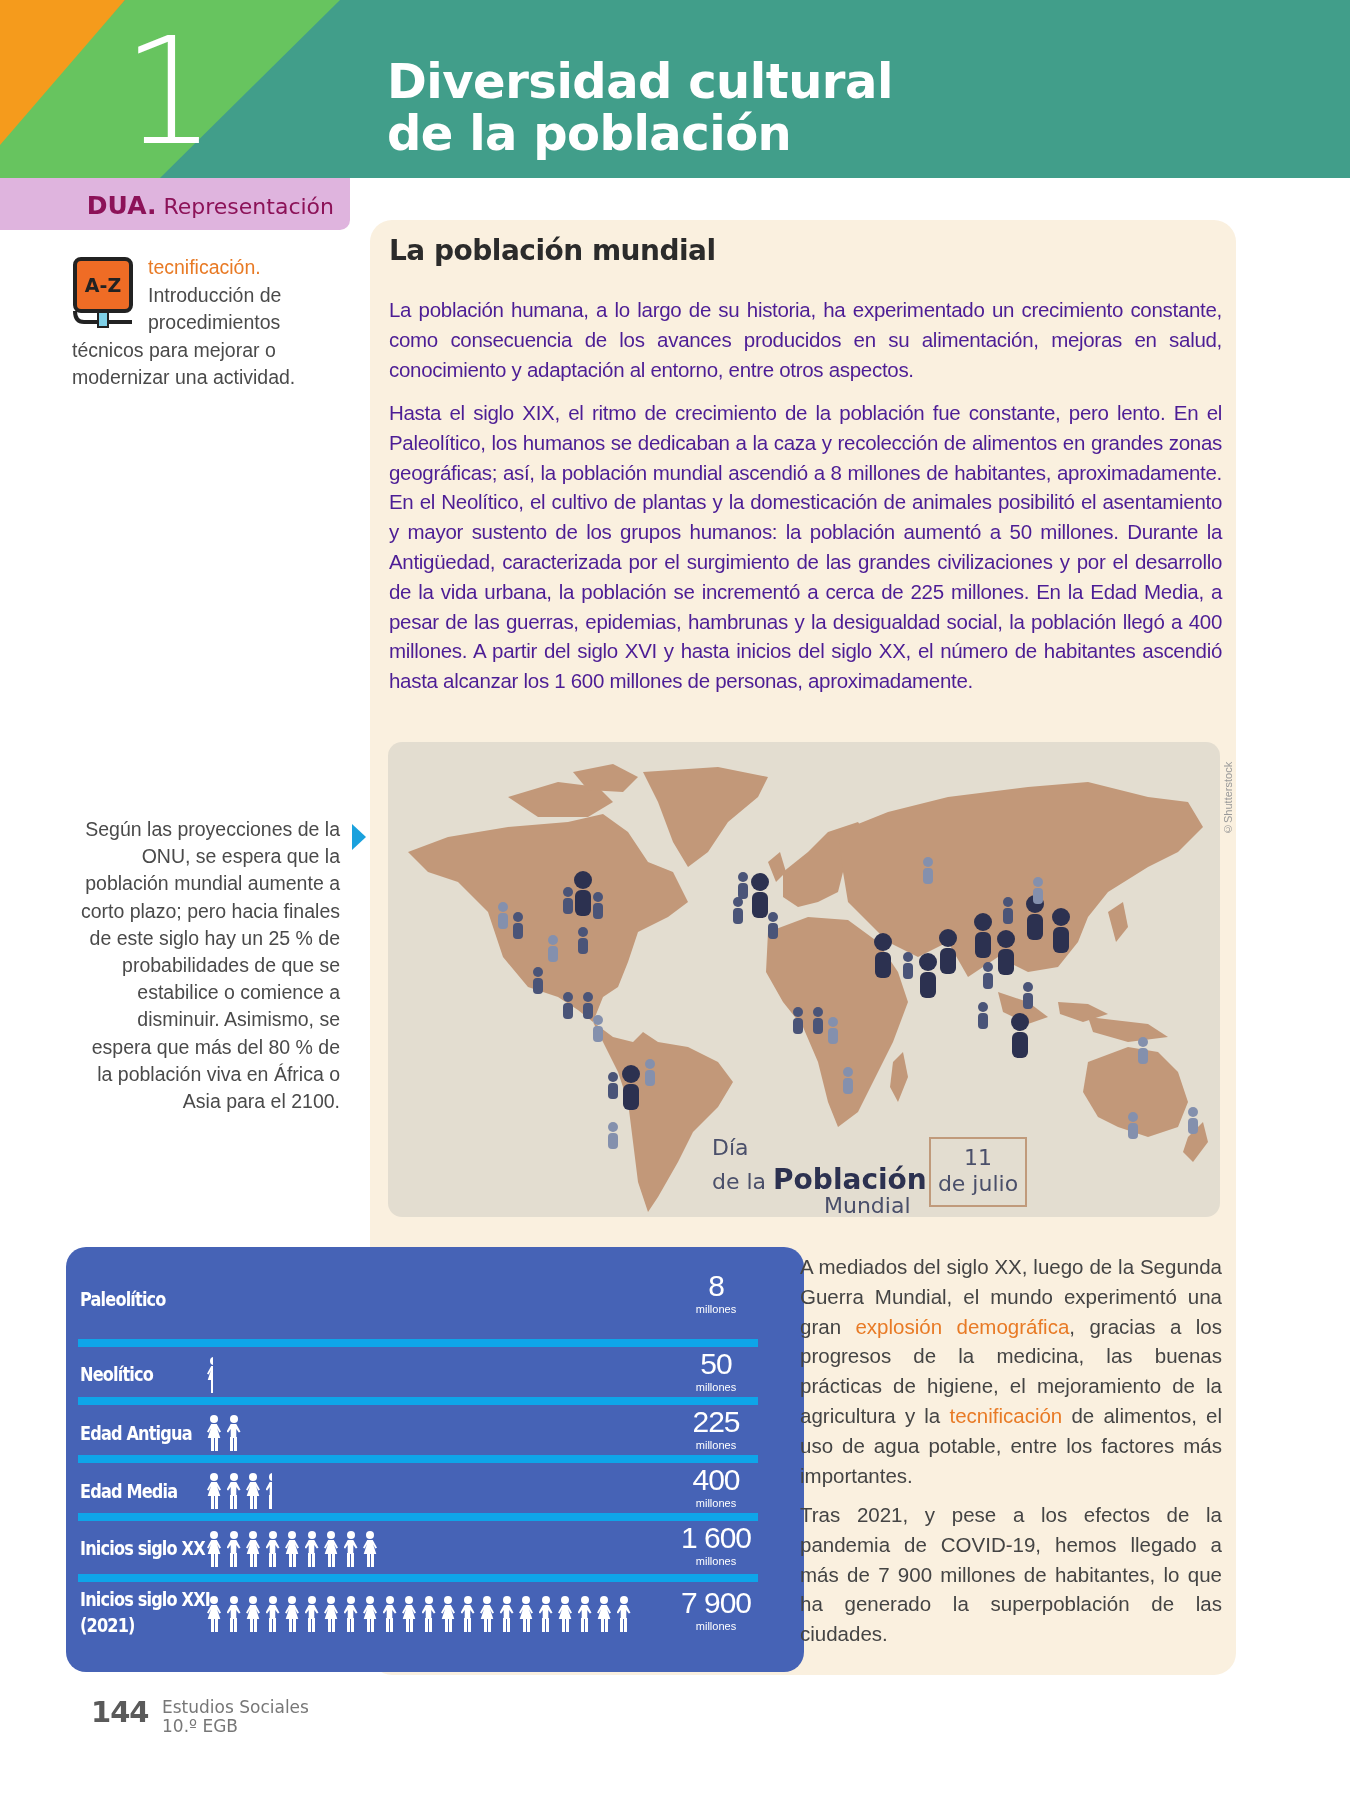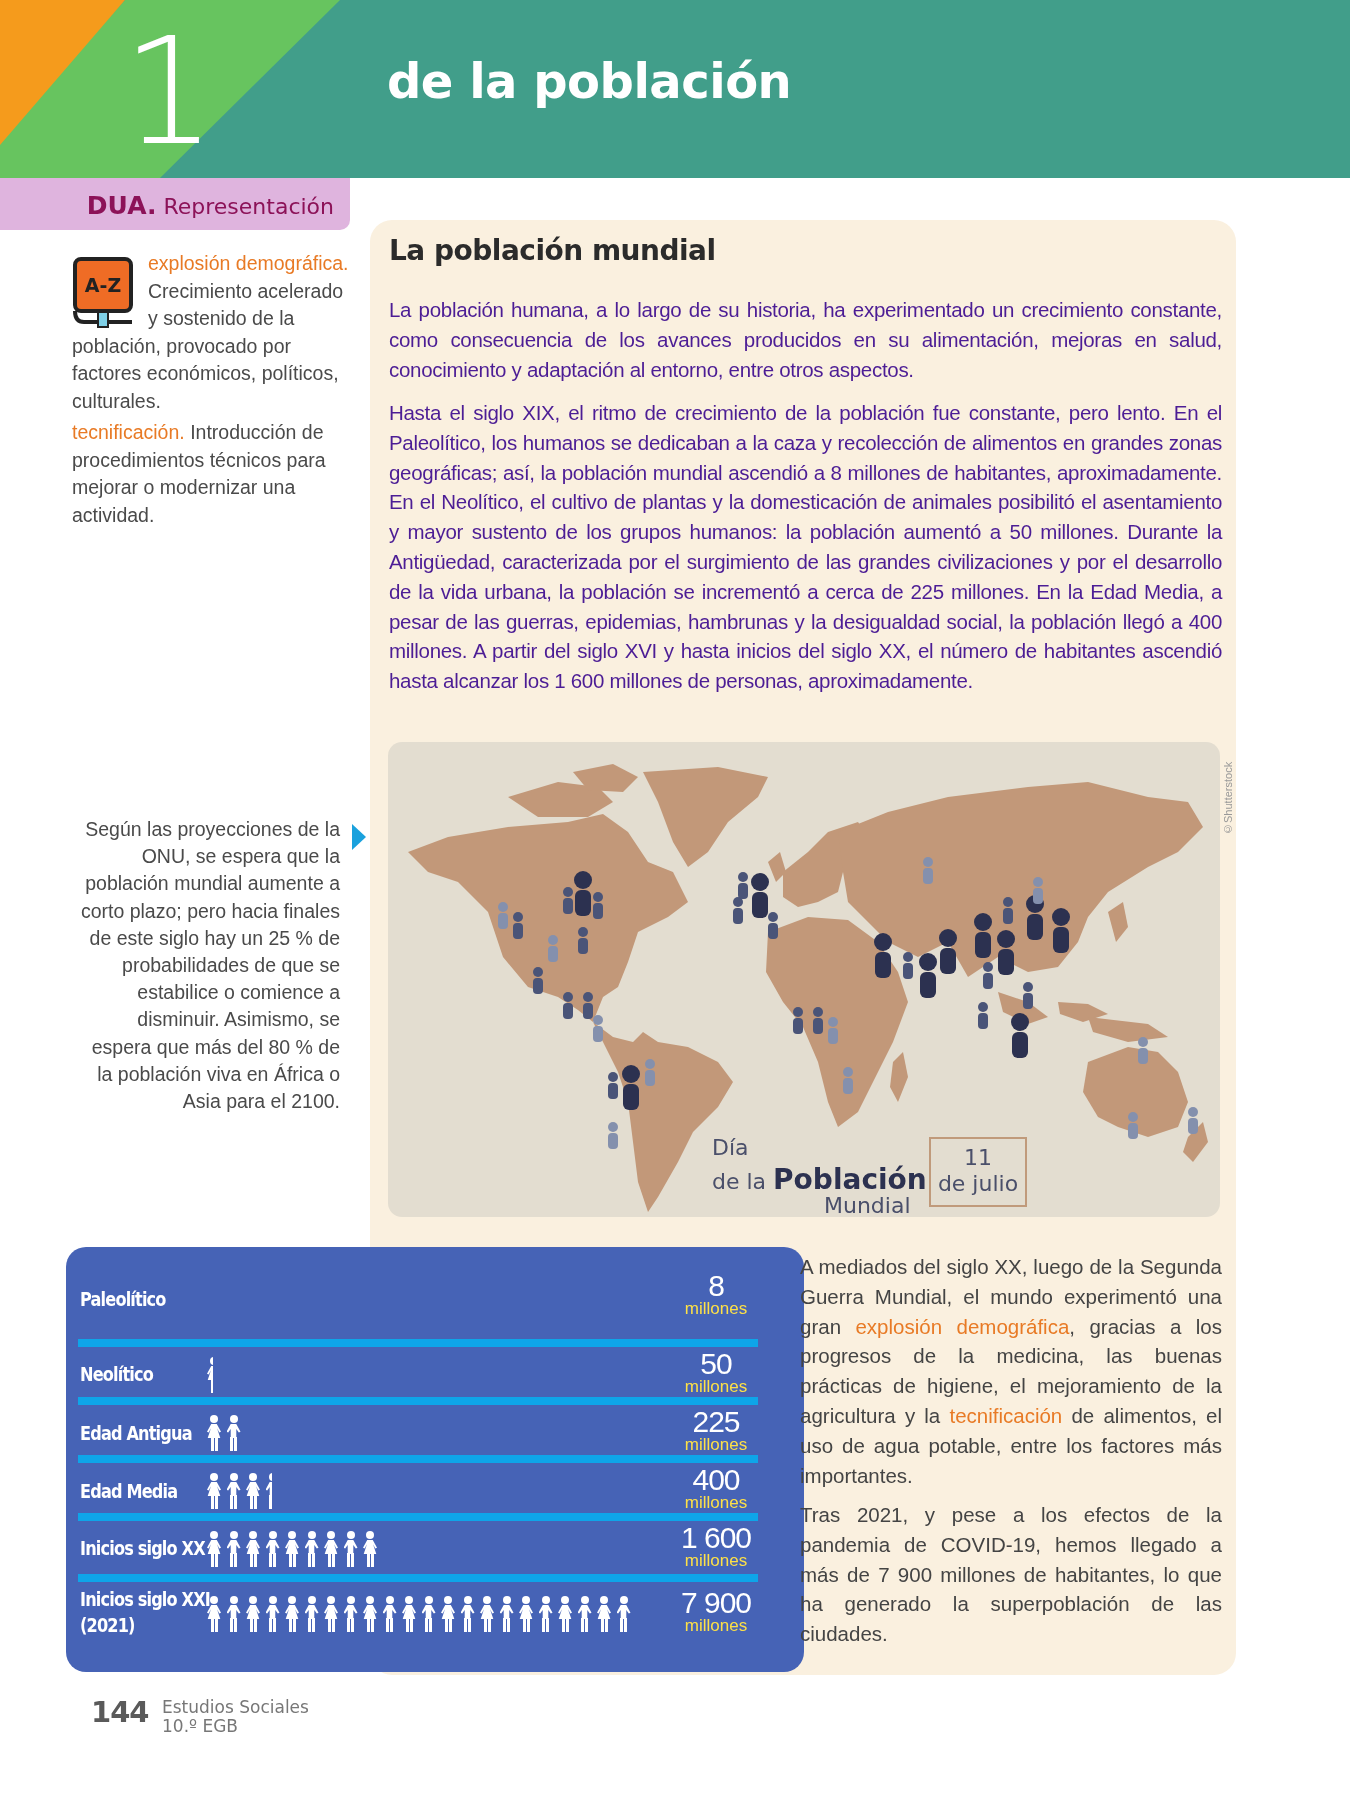--- a/index.html
+++ b/index.html
@@ -43,21 +43,21 @@
   .day-label .l3 { position: absolute; left: 112px; top: 58px; font-size: 22px; white-space: nowrap; }
   .date-box { position: absolute; left: 929px; top: 1137px; width: 98px; height: 70px; border: 2px solid #c09a7b; text-align: center; color: #4a4f6a; font-family: "DejaVu Sans", sans-serif; font-size: 22px; line-height: 26px; padding-top: 6px; }
 
   
   .info { position: absolute; left: 66px; top: 1247px; width: 738px; height: 425px; background: #4663b6; border-radius: 20px; color: #fff; }
   .info-row { position: absolute; left: 12px; width: 680px; height: 58px; }
   .info-row.line { border-top: 8px solid #0ea5e9; }
   .info-label { position: absolute; left: 2px; font-size: 19px; font-weight: bold; font-family: "DejaVu Sans", sans-serif; letter-spacing: -1px; white-space: nowrap; transform: scaleX(0.85); transform-origin: left; }
   .info-val { position: absolute; right: 6px; top: 0; text-align: center; width: 72px; }
   .info-val .n { display: block; font-size: 30px; line-height: 30px; letter-spacing: -1px; }
-  .info-val .u { display: block; font-size: 17px; line-height: 16px; color: #fde047; }
+  .info-val .u { display: block; font-size: 11px; line-height: 16px; color: #ffffff; }
   .figs { position: absolute; left: 126px; display: flex; }
   .fig { width: 19.5px; height: 36px; position: relative; }
   .fig .h { position: absolute; left: 6px; top: 0; width: 8px; height: 8px; border-radius: 50%; background: #fff; }
   .fig .b { position: absolute; left: 3px; top: 9px; width: 14px; height: 14px; background: #fff; clip-path: polygon(30% 0, 70% 0, 100% 55%, 88% 60%, 70% 35%, 70% 100%, 30% 100%, 30% 35%, 12% 60%, 0 55%); }
   .fig.w .b { clip-path: polygon(30% 0, 70% 0, 100% 55%, 88% 60%, 72% 30%, 95% 100%, 5% 100%, 28% 30%, 12% 60%, 0 55%); }
   .fig .l { position: absolute; top: 22px; width: 3px; height: 14px; background: #fff; }
   .fig .l1 { left: 6.5px; } .fig .l2 { left: 10.5px; }
   .fig.half { width: 9px; overflow: hidden; }
 
   
@@ -68,38 +68,38 @@
   .footer-text { position: absolute; left: 162px; top: 1698px; font-size: 17px; line-height: 19px; color: #777; font-family: "DejaVu Sans", sans-serif; }
 </style>
 </head>
 <body>
 
 <div class="header">
   <div class="green"></div>
   <div class="orange2"></div>
   <div class="unit-number">1</div>
   <div class="title">
+    <div>Diversidad cultural</div>
     <div>de la población</div>
   </div>
 </div>
 
 <div class="dua">
   <div class="dua-text"><b>DUA.</b><span> Representación</span></div>
 </div>
 
 <div class="glossary">
   <span class="az-icon">
     <svg width="66" height="72" viewBox="0 0 66 72">
       <rect x="3" y="3" width="56" height="52" rx="6" fill="#ef6c25" stroke="#222" stroke-width="4"></rect>
       <text x="31" y="36" font-family="DejaVu Sans, sans-serif" font-weight="bold" font-size="19" fill="#222" text-anchor="middle">A-Z</text>
       <path d="M3 55 Q3 66 12 66 L60 66" fill="none" stroke="#222" stroke-width="4"></path>
       <rect x="26" y="56" width="10" height="15" fill="#7fd1e8" stroke="#222" stroke-width="2"></rect>
     </svg>
   </span>
-  <p><span class="orange-term">explosión demográfica.</span><span> Crecimiento acelerado y sostenido de la población, provocado por factores económicos, políticos, culturales.</span></p>
   <p style="margin-top:4px"><span class="orange-term">tecnificación.</span><span> Introducción de procedimientos técnicos para mejorar o modernizar una actividad.</span></p>
 </div>
 
 <div class="beige"></div>
 <div class="section-title">La población mundial</div>
 <p class="para" style="top:295px">La población humana, a lo largo de su historia, ha experimentado un crecimiento constante, como consecuencia de los avances producidos en su alimentación, mejoras en salud, conocimiento y adaptación al entorno, entre otros aspectos.</p>
 <p class="para" style="top:398px">Hasta el siglo XIX, el ritmo de crecimiento de la población fue constante, pero lento. En el Paleolítico, los humanos se dedicaban a la caza y recolección de alimentos en grandes zonas geográficas; así, la población mundial ascendió a 8 millones de habitantes, aproximadamente. En el Neolítico, el cultivo de plantas y la domesticación de animales posibilitó el asentamiento y mayor sustento de los grupos humanos: la población aumentó a 50 millones. Durante la Antigüedad, caracterizada por el surgimiento de las grandes civilizaciones y por el desarrollo de la vida urbana, la población se incrementó a cerca de 225 millones. En la Edad Media, a pesar de las guerras, epidemias, hambrunas y la desigualdad social, la población llegó a 400 millones. A partir del siglo XVI y hasta inicios del siglo XX, el número de habitantes ascendió hasta alcanzar los 1 600 millones de personas, aproximadamente.</p>
 
 <div class="map">
   <svg width="832" height="475" viewBox="0 0 832 475">

